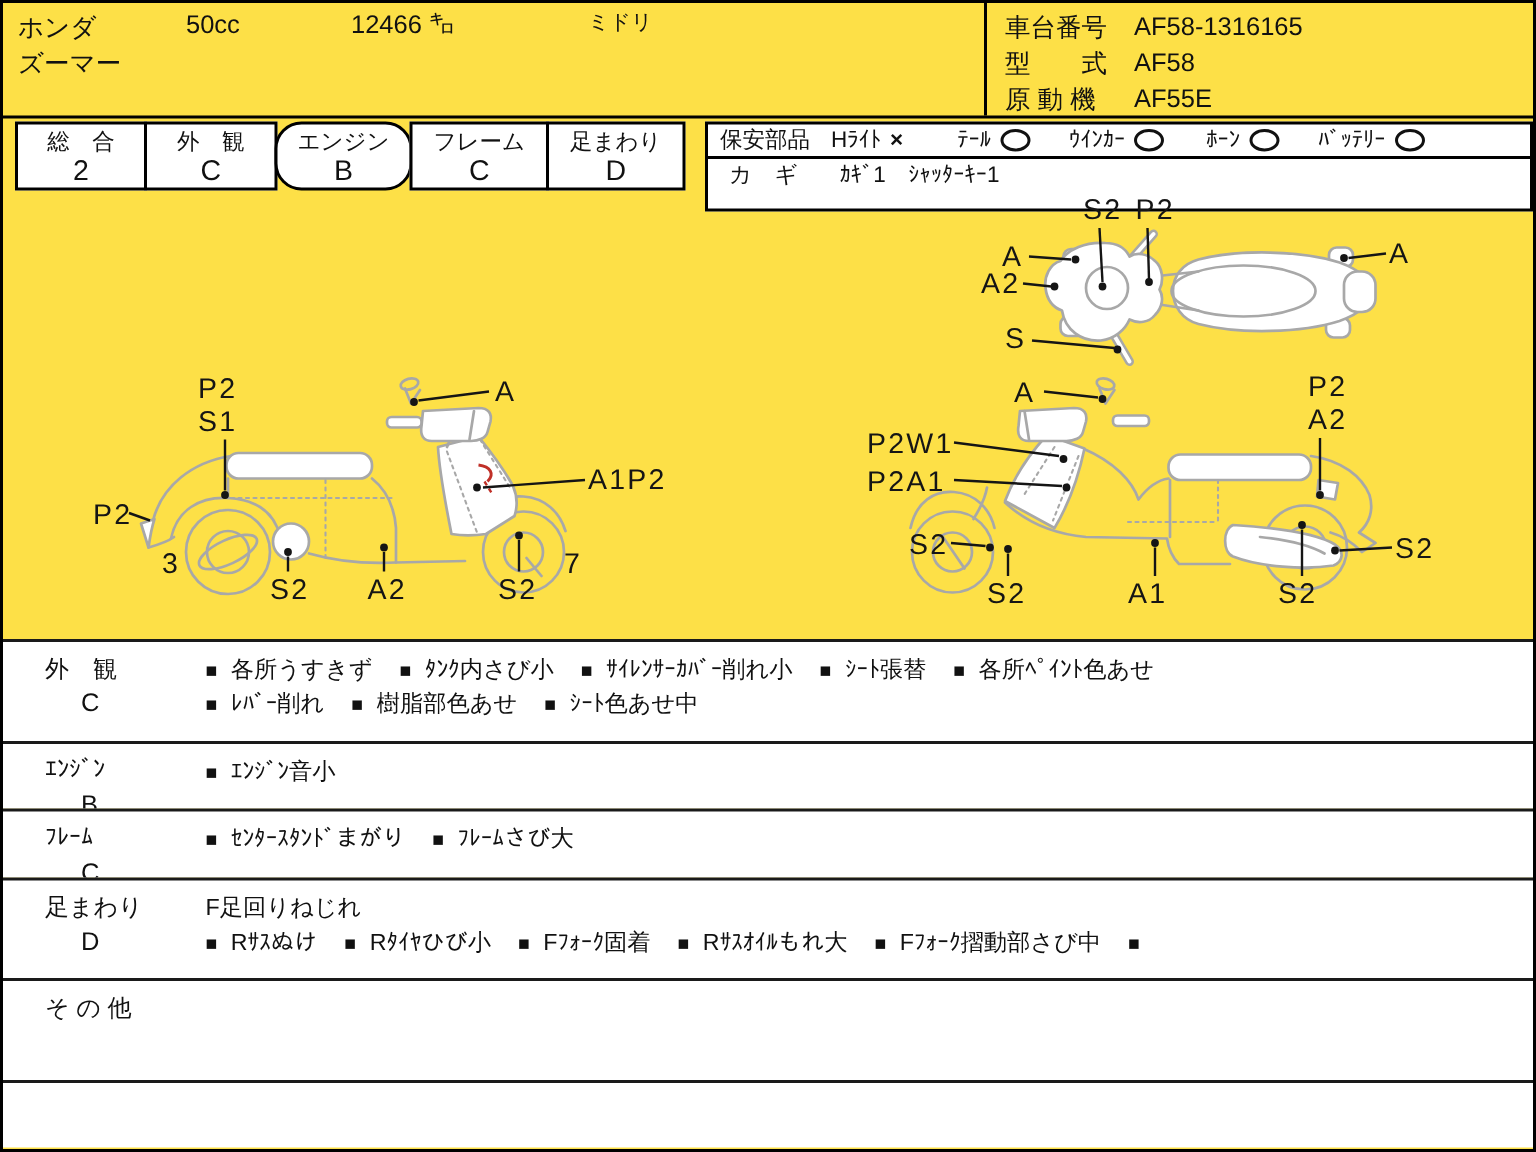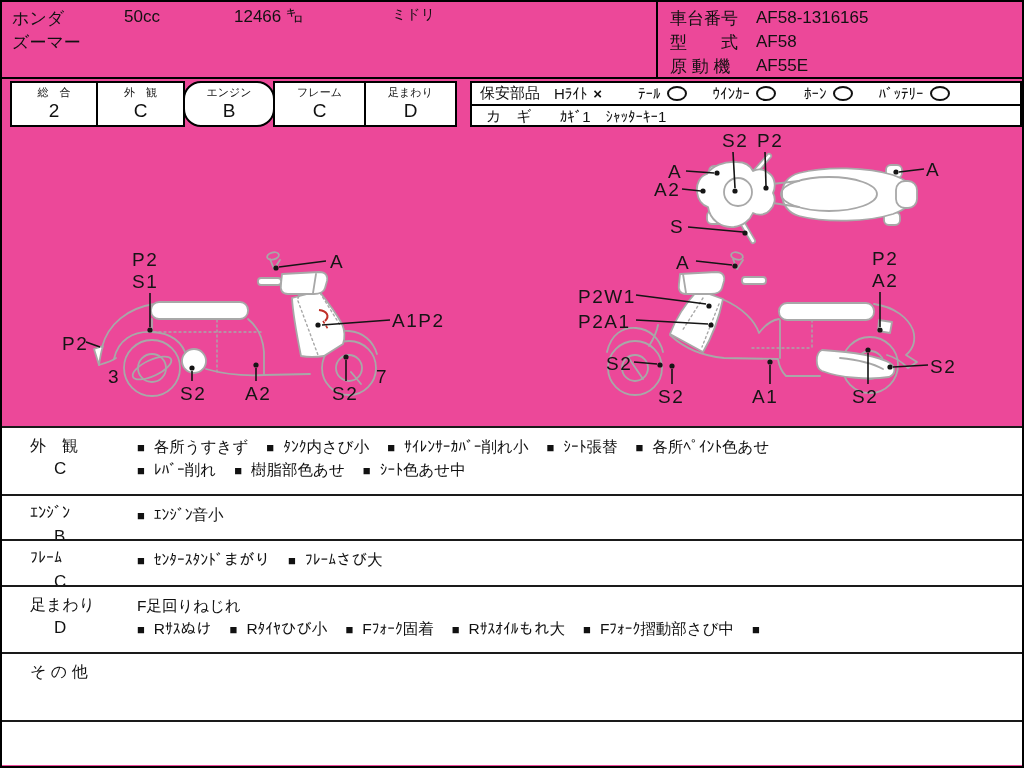--- a/index.html
+++ b/index.html
@@ -1,36 +1,36 @@
 <!DOCTYPE html>
 <html><head>
 <meta charset="utf-8">
 <style>
   html,body{margin:0;padding:0;background:#e8e8e8;}
   .sheet{
-    position:relative;width:1024px;height:768px;background:#ec4899;
+    position:relative;width:1024px;height:768px;background:#fde047;
     border:2px solid #000;box-sizing:border-box;overflow:hidden;
     font-family:"Liberation Sans","DejaVu Sans",sans-serif;color:#111;
   }
   .abs{position:absolute;}
   
   .hdr-text{font-size:17px;white-space:pre;}
   .hdr-small{font-size:14px;}
   .hdr-right{position:absolute;left:654px;top:0;width:366px;height:75px;border-left:2px solid #000;padding:4px 0 0 12px;box-sizing:border-box;}
   .hdr-row{display:flex;height:24px;align-items:center;font-size:17px;}
   .hdr-row .lbl{width:86px;white-space:pre;}
   .hline{position:absolute;left:0;width:1020px;height:0;border-top:2px solid #000;}
   
   .grades{position:absolute;left:8px;top:79px;display:flex;}
   .gcell{border:2px solid #000;margin-left:-2px;height:46px;box-sizing:border-box;
          display:flex;flex-direction:column;align-items:center;background:#fff;}
   .gcell:first-child{margin-left:0;}
-  .gcell .glabel{font-size:11px;margin-top:2px;white-space:pre;text-align:right;}
+  .gcell .glabel{font-size:15px;margin-top:2px;white-space:pre;text-align:right;}
   .gcell .gvalue{font-size:19px;margin-top:0px;}
-  .hoan{position:absolute;left:468px;top:79px;width:552px;height:46px;border:2px solid #000;box-sizing:border-box;background:#fff;}
+  .hoan{position:absolute;left:468px;top:79px;width:552px;height:60px;border:2px solid #000;box-sizing:border-box;background:#fff;}
   .hoan-row{display:flex;align-items:center;height:21px;font-size:15px;white-space:pre;}
   .hoan-row.first{border-bottom:2px solid #000;}
   .circ{display:inline-block;width:16px;height:11px;border:2.4px solid #111;border-radius:50%;margin-left:6px;}
   .xmark{font-weight:bold;font-size:15px;margin-left:6px;}
   
   .panel{position:absolute;left:0;top:126px;width:1020px;height:298px;}
   .panel svg{position:absolute;left:0;top:0;}
   .dlabel{position:absolute;font-size:19px;letter-spacing:1.5px;color:#151515;white-space:pre;}
   .veh{stroke:#a8a8a8;stroke-width:1.8;fill:none;stroke-linecap:round;stroke-linejoin:round;}
   .veh .fw{fill:#fff;}

